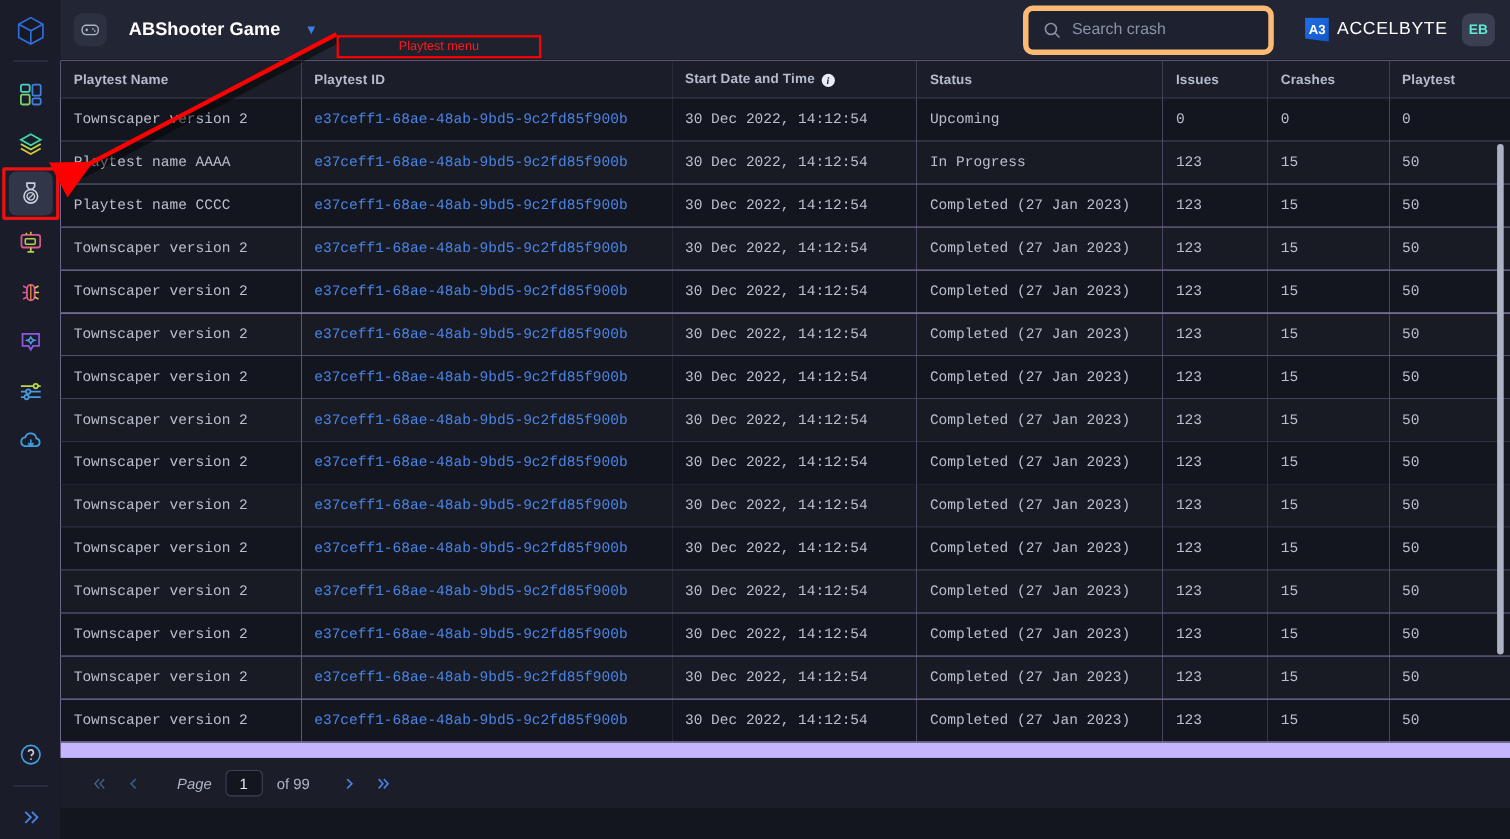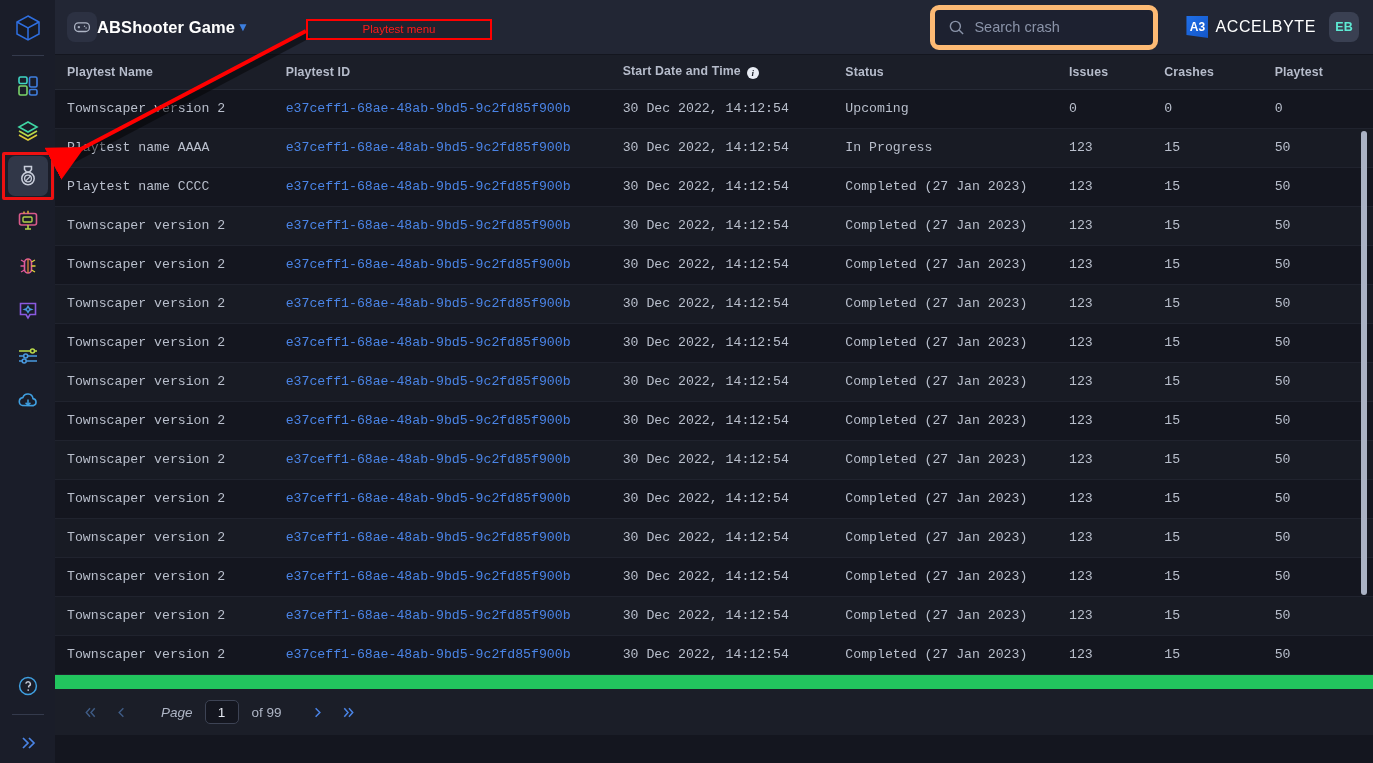--- a/index.html
+++ b/index.html
@@ -48,21 +48,21 @@
   }
 
   
   #main { flex: 1; display: flex; flex-direction: column; min-width: 0; position: relative; }
 
   
   #topbar {
     height: 55px; background: #222634; display: flex; align-items: center;
     padding: 0 14px 0 12px; flex: 0 0 55px; border-bottom: 1px solid #14161f;
   }
-  .game-chip { display: flex; align-items: center; gap: 0; cursor: pointer; }
+  .game-chip { display: flex; align-items: center; gap: 20px; cursor: pointer; }
   .game-ic {
     width: 30px; height: 30px; border-radius: 8px; background: #2c3142;
     display: flex; align-items: center; justify-content: center;
   }
   .game-name { color: #fff; font-size: 16.5px; font-weight: bold; letter-spacing: .1px; }
   .chev { color: #3d7fe0; font-size: 12px; margin-left: 2px; }
   .spacer { flex: 1; }
   .search-box {
     width: 228px; height: 45px; border: 5px solid #fdba74; border-radius: 9px;
     background: #1d2130; display: flex; align-items: center; gap: 9px; padding: 0 13px;
@@ -78,21 +78,21 @@
   }
   .brand-txt { color: #fff; font-size: 16px; letter-spacing: .6px; }
   .avatar {
     width: 30px; height: 30px; border-radius: 8px; background: #3a4052;
     color: #5eead4; font-size: 12.5px; font-weight: bold;
     display: flex; align-items: center; justify-content: center;
     margin-left: 13px; cursor: pointer;
   }
 
   
-  #tablewrap { flex: 1; overflow: hidden; position: relative; background: #22c55e; }
+  #tablewrap { flex: 1; overflow: hidden; position: relative; background: #c4b5fd; }
   table { width: 100%; border-collapse: collapse; table-layout: fixed; }
   thead th {
     background: #1b1e28; color: #b6bccb; font-size: 12.3px; font-weight: bold;
     text-align: left; height: 34px; padding: 0 0 0 12px; letter-spacing: .15px;
     border-bottom: 1px solid #262a36;
   }
   thead th .inf {
     display: inline-flex; width: 12px; height: 12px; border-radius: 50%;
     background: #e9edf5; color: #1b1e28; font-size: 9px; font-weight: bold;
     align-items: center; justify-content: center; margin-left: 6px; vertical-align: -1px;
@@ -133,21 +133,21 @@
     width: 34px; height: 24px; background: #14161f; border: 1px solid #3d4354;
     border-radius: 5px; color: #e3e7ef; font-size: 13.5px; text-align: center;
     font-family: "Liberation Sans", sans-serif;
   }
   .pg-of { color: #aeb5c5; font-size: 13.5px; margin: 0 18px 0 9px; }
   #footer { height: 28px; background: #14161f; flex: 0 0 28px; }
 
   
   #anno { position: absolute; inset: 0; pointer-events: none; z-index: 50; }
   #anno-box {
-    position: absolute; left: 306px; top: 19px; width: 186px; height: 21px;
+    position: absolute; left: 306px; top: 32px; width: 186px; height: 21px;
     border: 2px solid #ff0000; background: rgba(25,28,38,.35);
   }
   #anno-box span {
     display: block; text-align: center; color: #ff1a1a; font-size: 11.5px;
     line-height: 17px; font-family: "Liberation Sans", sans-serif;
   }
 </style>
 </head>
 <body>
 

